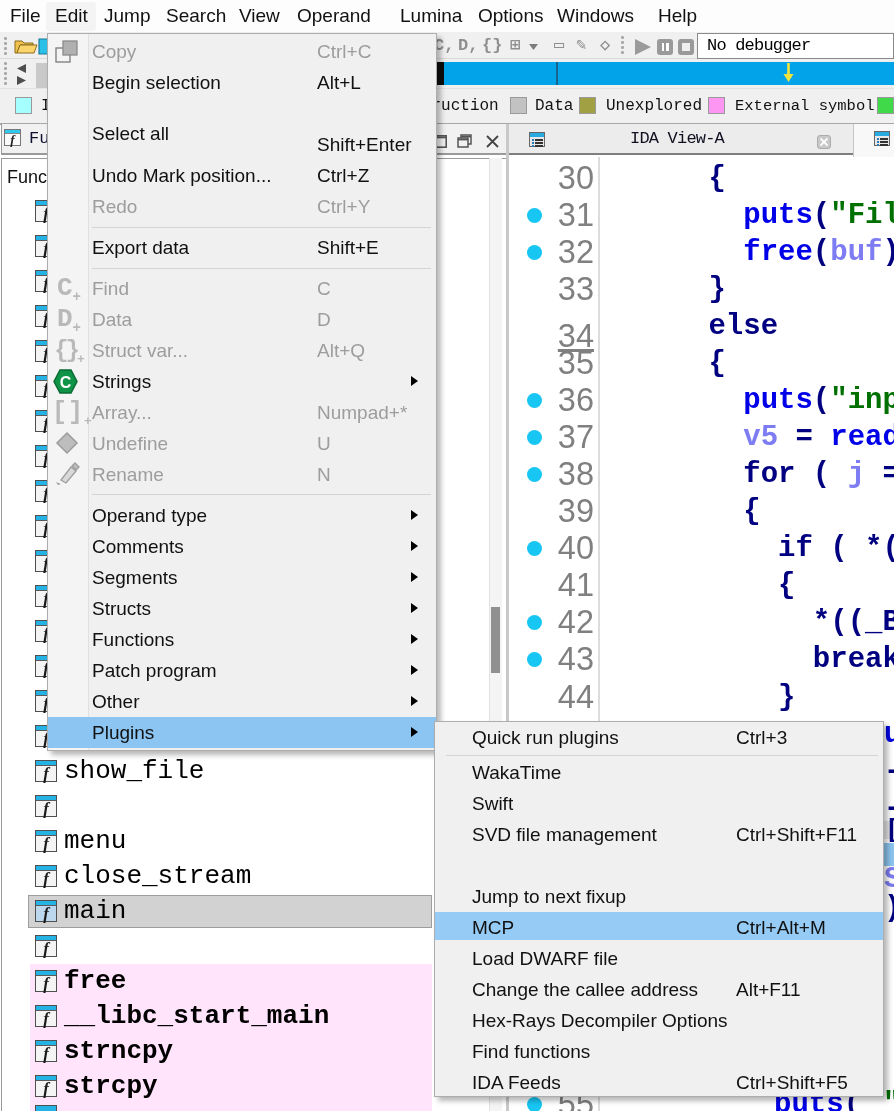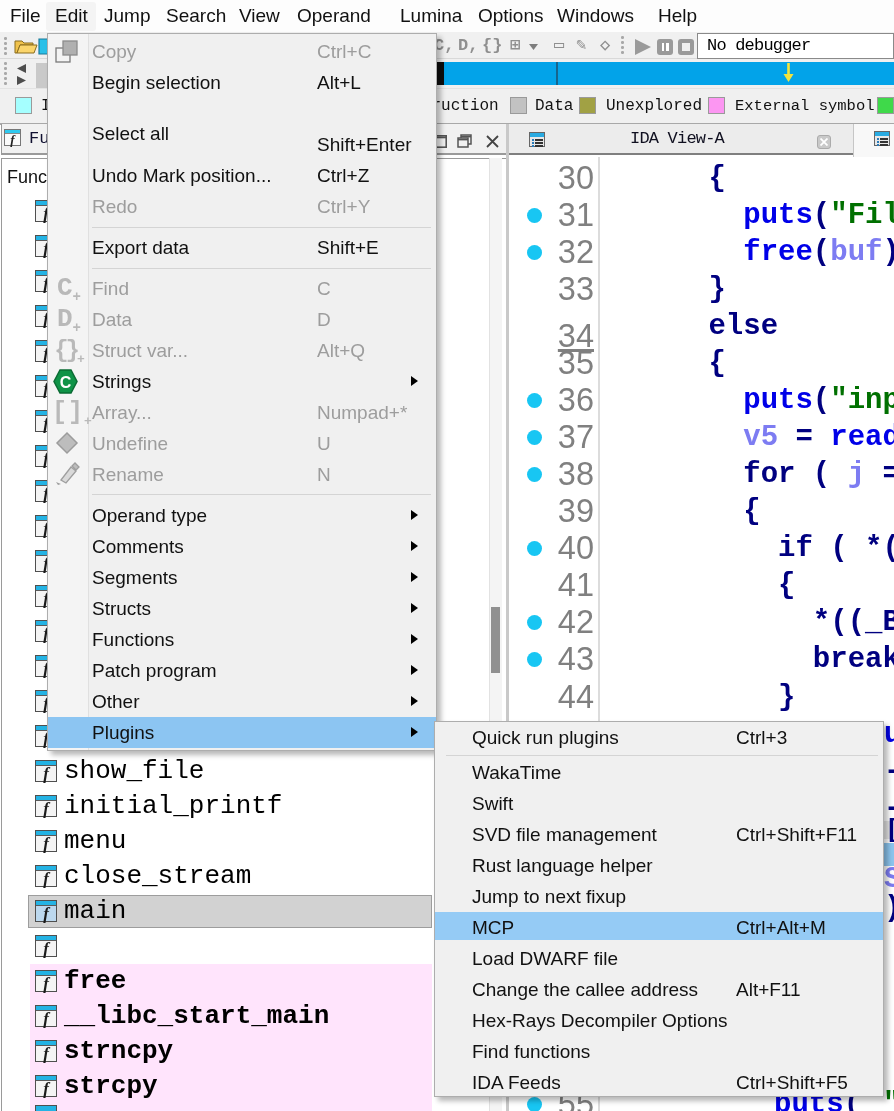--- a/index.html
+++ b/index.html
@@ -218,21 +218,20 @@
 <div class="ab" style="left:64px;top:719px;height:35px;line-height:35px;font-family:'Liberation Mono', monospace;font-size:26px;color:#000;white-space:pre;">menu_2</div>
 <div class="ficon" style="top:760px;background:#f4f4f4;">
       <div class="bar"></div>
       <div class="ff">f</div>
     </div>
 <div class="ab" style="left:64px;top:754px;height:35px;line-height:35px;font-family:'Liberation Mono', monospace;font-size:26px;font-weight:normal;color:#000;white-space:pre;">show_file</div>
 <div class="ficon" style="top:795px;background:#f4f4f4;">
       <div class="bar"></div>
       <div class="ff">f</div>
     </div>
-<div class="ab" style="left:64px;top:789px;height:35px;line-height:35px;font-family:'Liberation Mono', monospace;font-size:26px;font-weight:normal;color:#000;white-space:pre;">initial_printf</div>
 <div class="ficon" style="top:830px;background:#f4f4f4;">
       <div class="bar"></div>
       <div class="ff">f</div>
     </div>
 <div class="ab" style="left:64px;top:824px;height:35px;line-height:35px;font-family:'Liberation Mono', monospace;font-size:26px;font-weight:normal;color:#000;white-space:pre;">menu</div>
 <div class="ficon" style="top:865px;background:#f4f4f4;">
       <div class="bar"></div>
       <div class="ff">f</div>
     </div>
 <div class="ab" style="left:64px;top:859px;height:35px;line-height:35px;font-family:'Liberation Mono', monospace;font-size:26px;font-weight:normal;color:#000;white-space:pre;">close_stream</div>
@@ -414,21 +413,20 @@
 <path d="M18 4 L21 1 L25 5 L22 8 Z" fill="#bdbdbd" stroke="#9e9e9e" stroke-width="1.3"></path>
     </svg>
 <div class="ab" style="left:433.5px;top:721px;width:450.5px;height:376px;background:#f0f0f0;border:1px solid #adadad;box-shadow:4px 4px 5px rgba(0,0,0,0.28);z-index:60;"></div>
 <div class="ab" style="left:434.5px;top:911.5px;width:448.5px;height:28px;background:#95cbf5;z-index:61;"></div>
 <div class="sitem" style="top:722px;z-index:62;">Quick run plugins</div>
 <div class="ssc" style="top:722px;z-index:62;">Ctrl+3</div>
 <div class="sitem" style="top:756.5px;z-index:62;">WakaTime</div>
 <div class="sitem" style="top:787.5px;z-index:62;">Swift</div>
 <div class="sitem" style="top:818.5px;z-index:62;">SVD file management</div>
 <div class="ssc" style="top:818.5px;z-index:62;">Ctrl+Shift+F11</div>
-<div class="sitem" style="top:849.5px;z-index:62;">Rust language helper</div>
 <div class="sitem" style="top:880.5px;z-index:62;">Jump to next fixup</div>
 <div class="sitem" style="top:911.5px;z-index:62;">MCP</div>
 <div class="ssc" style="top:911.5px;z-index:62;">Ctrl+Alt+M</div>
 <div class="sitem" style="top:942.5px;z-index:62;">Load DWARF file</div>
 <div class="sitem" style="top:973.5px;z-index:62;">Change the callee address</div>
 <div class="ssc" style="top:973.5px;z-index:62;">Alt+F11</div>
 <div class="sitem" style="top:1004.5px;z-index:62;">Hex-Rays Decompiler Options</div>
 <div class="sitem" style="top:1035.5px;z-index:62;">Find functions</div>
 <div class="sitem" style="top:1066.5px;z-index:62;">IDA Feeds</div>
 <div class="ssc" style="top:1066.5px;z-index:62;">Ctrl+Shift+F5</div>

